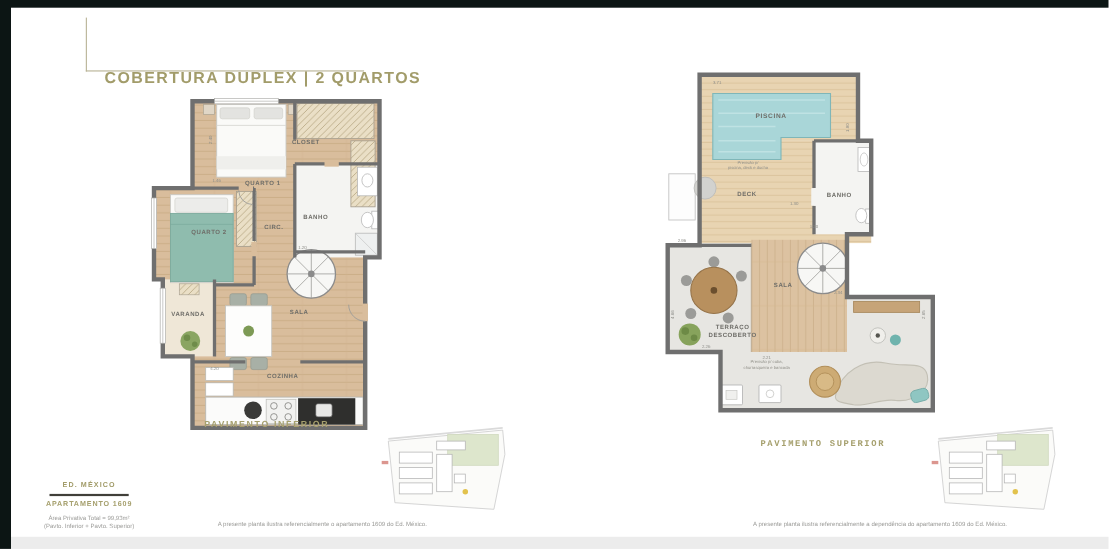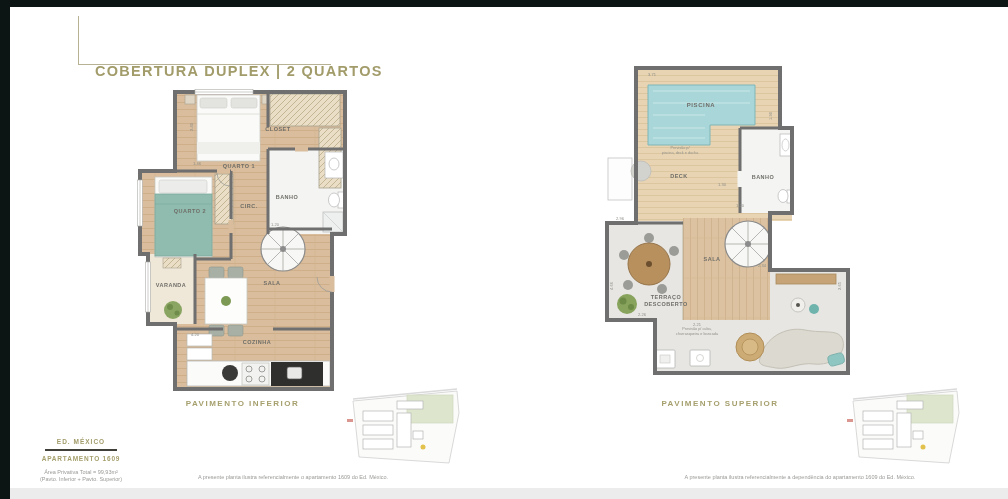--- a/index.html
+++ b/index.html
@@ -9,22 +9,22 @@
   .edge-left{position:absolute;left:0;top:0;width:10px;height:499px;background:#0c1514;}
   .bottom-bar{position:absolute;left:10px;top:488px;width:998px;height:11px;background:#ececec;}
 
   .title-bracket{position:absolute;left:78px;top:16px;width:252px;height:48px;
         border-left:1.5px solid #b7b294;border-bottom:1.5px solid #b7b294;}
   .page-title{position:absolute;left:95px;top:32px;font-size:14.5px;font-weight:bold;
         letter-spacing:1.3px;color:#a29c6a;white-space:nowrap;margin-top:31px;}
 
   .plan-caption{position:absolute;font-size:8px;font-weight:bold;letter-spacing:1.5px;
         color:#a6a06e;text-align:center;}
-  .cap-inf{left:135px;top:399px;width:215px;}
-  .cap-sup{left:600px;top:399px;width:240px;}
+  .cap-inf{left:135px;top:381px;width:215px;}
+  .cap-sup{left:628px;top:399px;width:240px;font-family:Liberation Mono, monospace;}
 
   .disclaimer{position:absolute;font-size:5.5px;color:#9a9a97;text-align:center;}
   .disc-inf{left:178px;top:474px;width:230px;}
   .disc-sup{left:655px;top:474px;width:290px;}
 
   .footer-block{position:absolute;left:26px;top:438px;width:110px;text-align:center;}
   .footer-building{font-size:6.5px;font-weight:bold;letter-spacing:1px;color:#a29c6a;}
   .footer-divider{width:72px;height:0;border-top:2px solid #403f39;margin:4px auto 4px auto;}
   .footer-apartment{font-size:6.5px;font-weight:bold;letter-spacing:0.8px;color:#a6a06e;}
   .footer-area{margin-top:7px;font-size:5.5px;line-height:7px;color:#9b9b98;}

